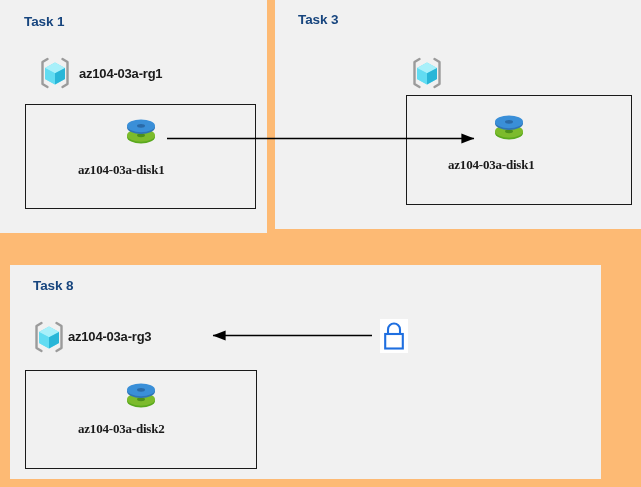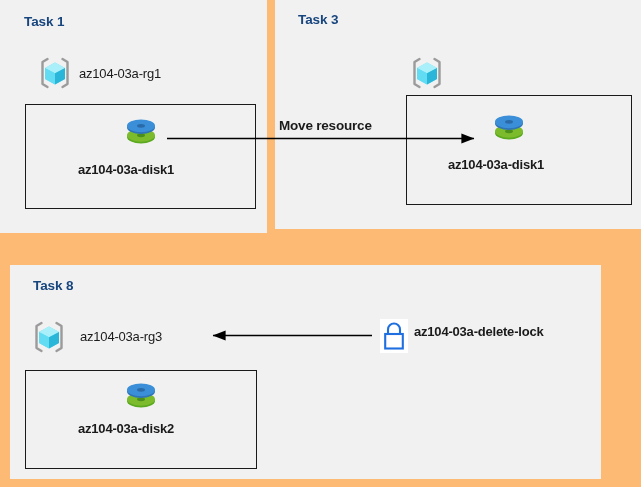--- a/index.html
+++ b/index.html
@@ -62,47 +62,48 @@
     width: 34px;
     height: 34px;
   }
   #rgicon-1 { left: 38px;  top: 56px; }
   #rgicon-2 { left: 410px; top: 56px; }
   #rgicon-3 { left: 32px;  top: 320px; }
 
   .rg-label {
     position: absolute;
     font-size: 13px;
-    font-weight: normal;
+    font-weight: bold;
     color: #1a1a1a;
     white-space: nowrap;
     letter-spacing: -0.2px;
   }
   #rglabel-1 { left: 79px;  top: 66px; }
   #rglabel-2 { left: 453px; top: 66px; }
-  #rglabel-3 { left: 80px;  top: 329px; }
+  #rglabel-3 { left: 68px;  top: 329px; }
 
   
   .disk-icon {
     position: absolute;
     width: 38px;
     height: 36px;
   }
   #diskicon-1 { left: 122px; top: 114px; }
   #diskicon-2 { left: 490px; top: 110px; }
   #diskicon-3 { left: 122px; top: 378px; }
 
   .disk-label {
     position: absolute;
     font-size: 13px;
     font-weight: bold;
     color: #1a1a1a;
     white-space: nowrap;
     letter-spacing: -0.2px;
     text-align: center;
+    font-family: Liberation Serif, serif;
   }
   #disklabel-1 { left: 78px;  top: 162px; }
   #disklabel-2 { left: 448px; top: 157px; }
   #disklabel-3 { left: 78px;  top: 421px; text-align: center; }
 
   
   .arrow-layer {
     position: absolute;
     left: 0; top: 0;
     width: 641px;
@@ -236,33 +237,31 @@
   <div class="disk-label" id="disklabel-3">az104-03a-disk2</div>
 
   <div class="lock-icon">
     <svg viewBox="0 0 28 34" width="28" height="34">
       <rect x="0" y="0" width="28" height="34" fill="#ffffff"></rect>
       <path d="M8 15 L8 10.5 A6 6 0 0 1 20 10.5 L20 15" fill="none" stroke="#1f6fe0" stroke-width="2.1"></path>
       <rect x="5.2" y="15" width="17.6" height="14.5" fill="none" stroke="#1f6fe0" stroke-width="2.1"></rect>
     </svg>
   </div>
   <div class="lock-text">
-    <span class="lock-name">az104-03a-delete-lock</span>
   </div>
 
   <svg class="arrow-layer" viewBox="0 0 641 487">
     <defs>
       <marker id="arrowRight" markerWidth="9" markerHeight="9" refX="8.4" refY="3.4" orient="auto" markerUnits="strokeWidth">
         <path d="M0,0 L8.6,3.4 L0,6.8 z" fill="#000000"></path>
       </marker>
       <marker id="arrowLeft" markerWidth="9" markerHeight="9" refX="8.4" refY="3.4" orient="auto" markerUnits="strokeWidth">
         <path d="M0,0 L8.6,3.4 L0,6.8 z" fill="#000000"></path>
       </marker>
     </defs>
 
     <line x1="167" y1="138.5" x2="474" y2="138.5" stroke="#000000" stroke-width="1.5" marker-end="url(#arrowRight)"></line>
 
     <line x1="372" y1="335.5" x2="213" y2="335.5" stroke="#000000" stroke-width="1.5" marker-end="url(#arrowLeft)"></line>
   </svg>
 
-  <div class="arrow-label" id="label-move">Move resource</div>
 
 </div>
 
 </body></html>

